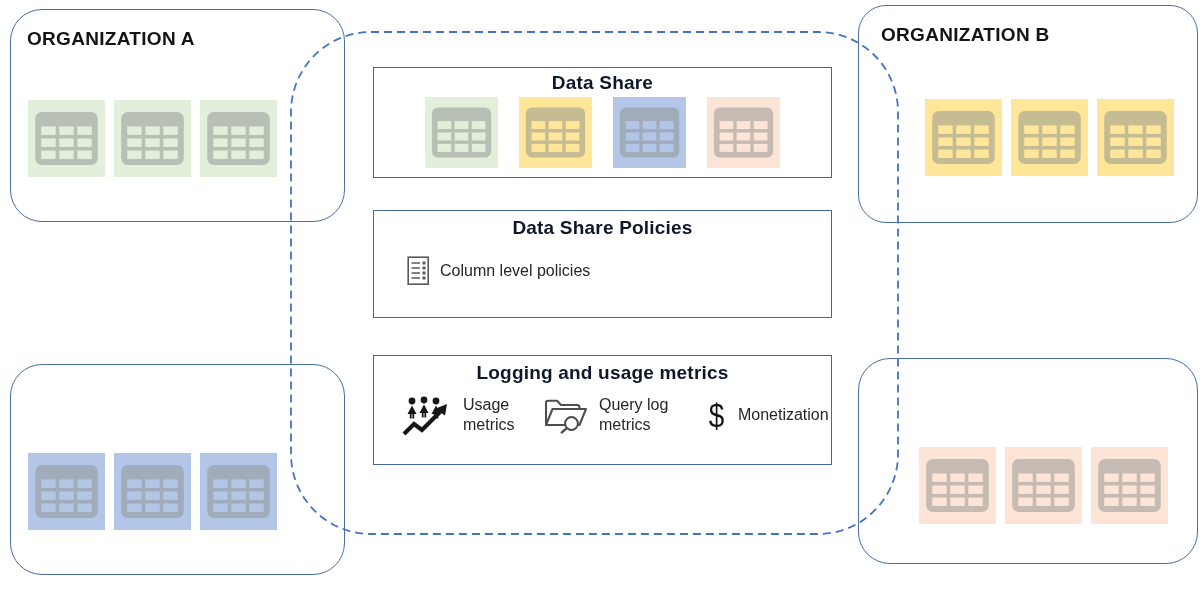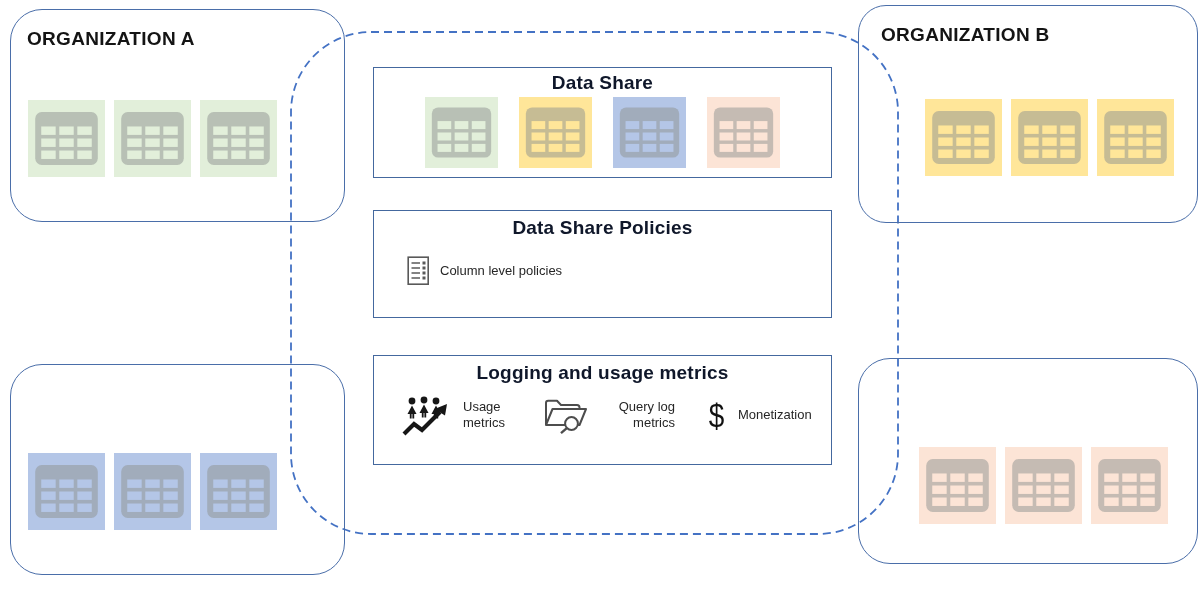--- a/index.html
+++ b/index.html
@@ -44,23 +44,23 @@
     margin-top:6px;letter-spacing:.2px;
   }
   #box-share .box-title{margin-top:4px;}
   .share-tiles{display:flex;justify-content:center;gap:21px;margin-top:3px;}
   .share-tiles .tile{width:73px;height:71px;}
   
   .items-row{display:flex;align-items:center;}
   #box-access .items-row{margin-top:17px;padding-left:33px;gap:82px;}
   #box-logging .items-row{margin-top:9px;padding-left:27px;gap:16px;}
   .item{display:flex;align-items:center;gap:10px;}
-  .item-label{font-size:13px;color:#262626;line-height:1.22;}
+  .item-label{font-size:16px;color:#262626;line-height:1.22;}
   .wrap-60{width:62px;}
-  .wrap-72{width:76px;text-align:right;}
+  .wrap-72{width:76px;}
   .icon{display:inline-flex;align-items:center;justify-content:center;}
   .dollar{
     font-size:34px;color:#111;font-weight:400;transform:scaleX(.82);
     line-height:1;padding:0 2px;
   }
   #monetization-item{margin-left:14px;}
 </style>
 </head>
 <body>
 

